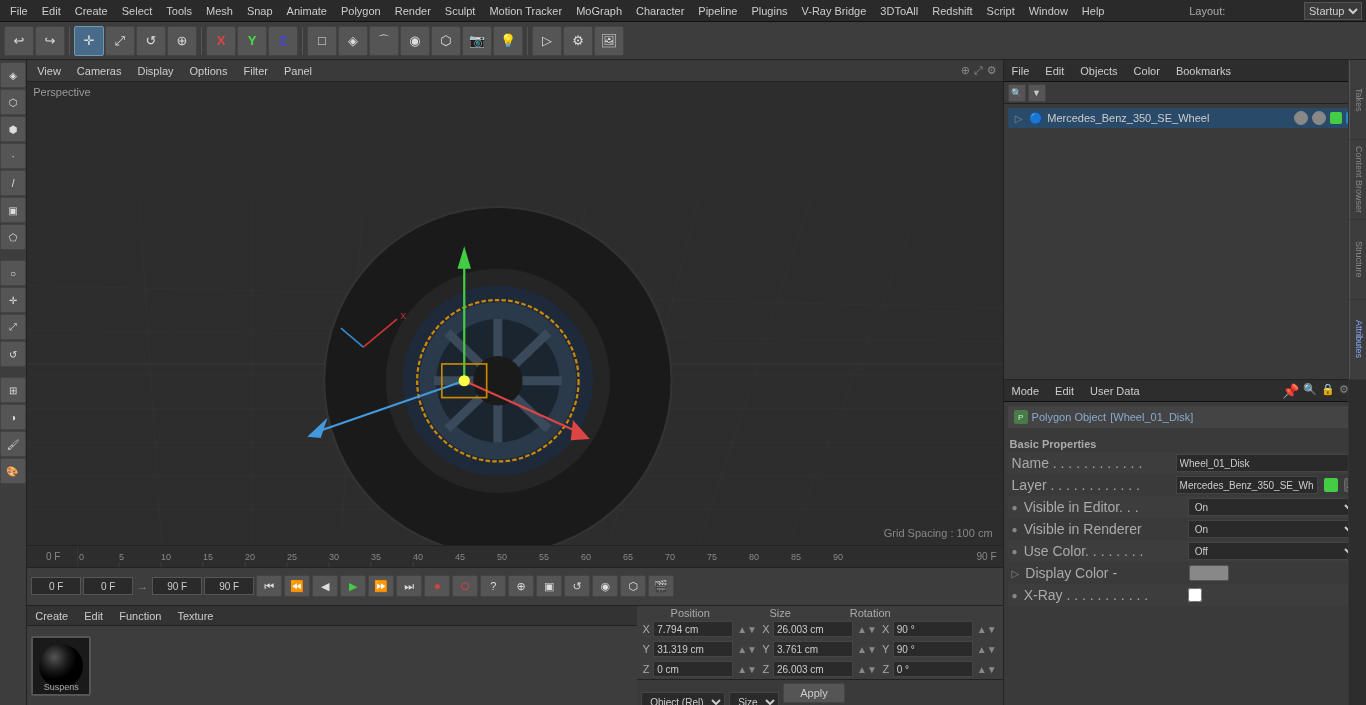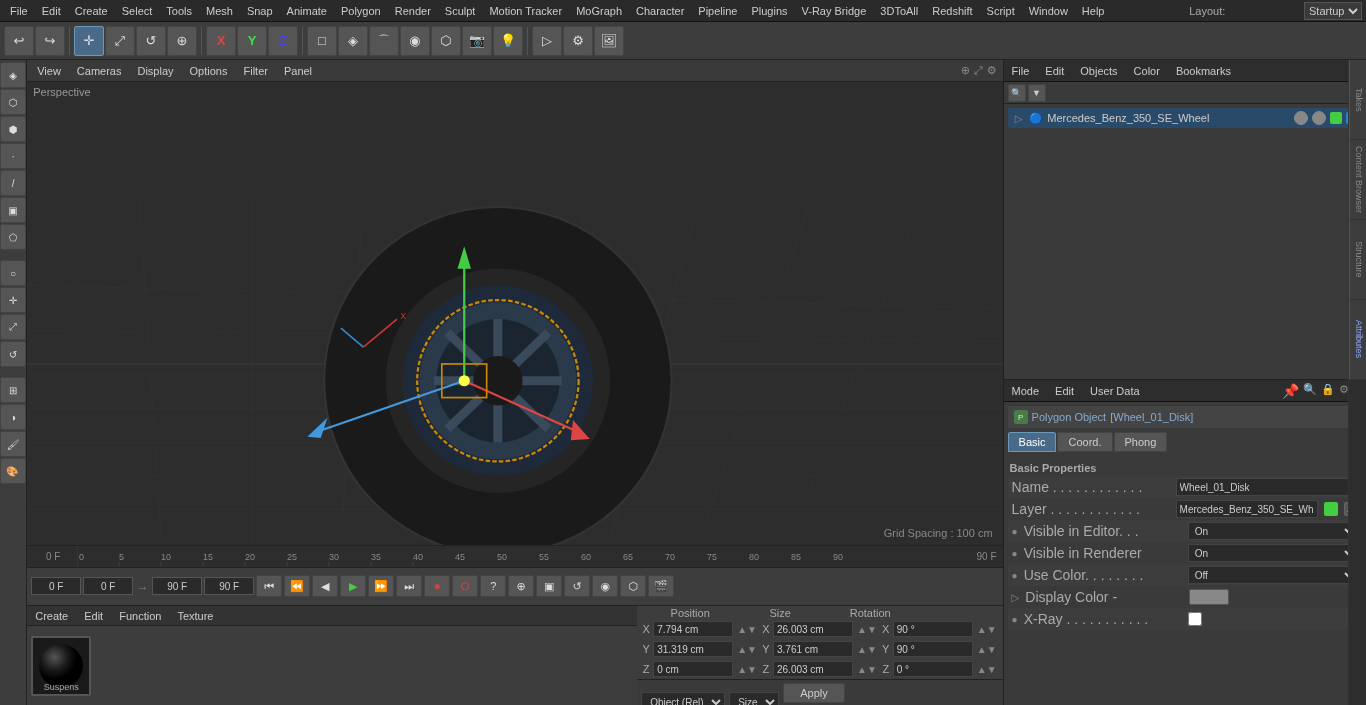--- a/index.html
+++ b/index.html
@@ -479,25 +479,20 @@
           <span style="color:#888; cursor:pointer;">🔒</span>
           <span style="color:#888; cursor:pointer;">⚙</span>
           <span style="color:#888; cursor:pointer;">✕</span>
         </span>
       </div>
       <div id="attr-obj-label">
         <div class="polygon-icon">P</div>
         <span>Polygon Object</span>
         <span>[Wheel_01_Disk]</span>
       </div>
-      <div id="attr-tabs">
-        <div class="attr-tab active">Basic</div>
-        <div class="attr-tab">Coord.</div>
-        <div class="attr-tab">Phong</div>
-      </div>
       <div id="attr-content">
         <div class="attr-section-title">Basic Properties</div>
 
         <div class="attr-row">
           <span class="attr-key">Name . . . . . . . . . . . .</span>
           <input class="attr-input" value="Wheel_01_Disk" style="">
         </div>
 
         <div class="attr-row">
           <span class="attr-key">Layer . . . . . . . . . . . .</span>

